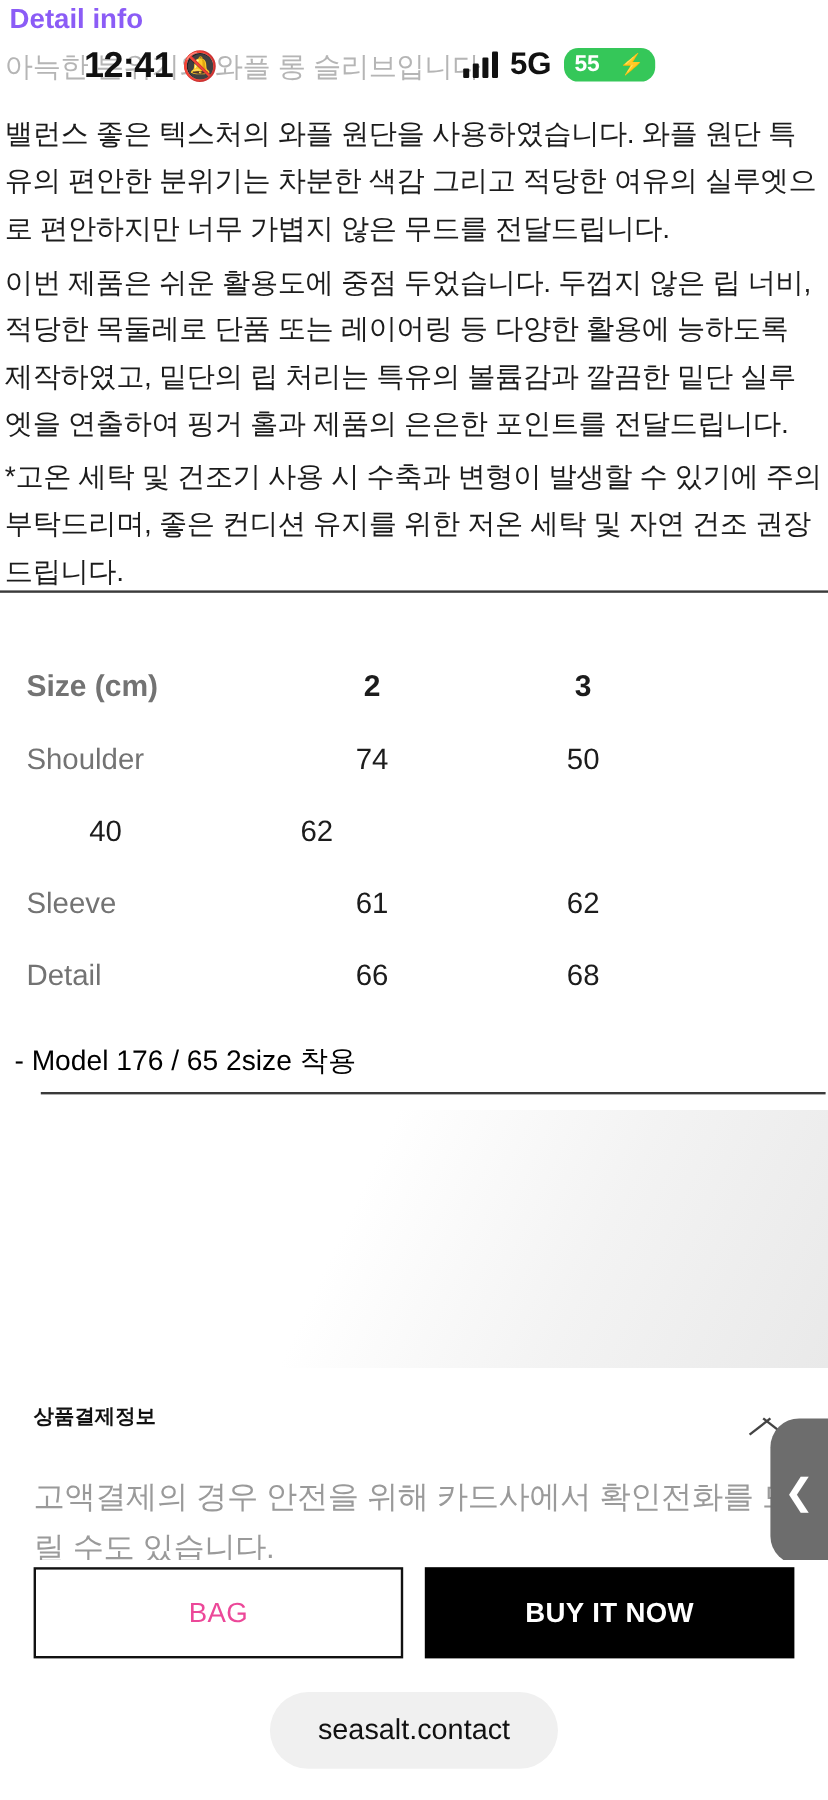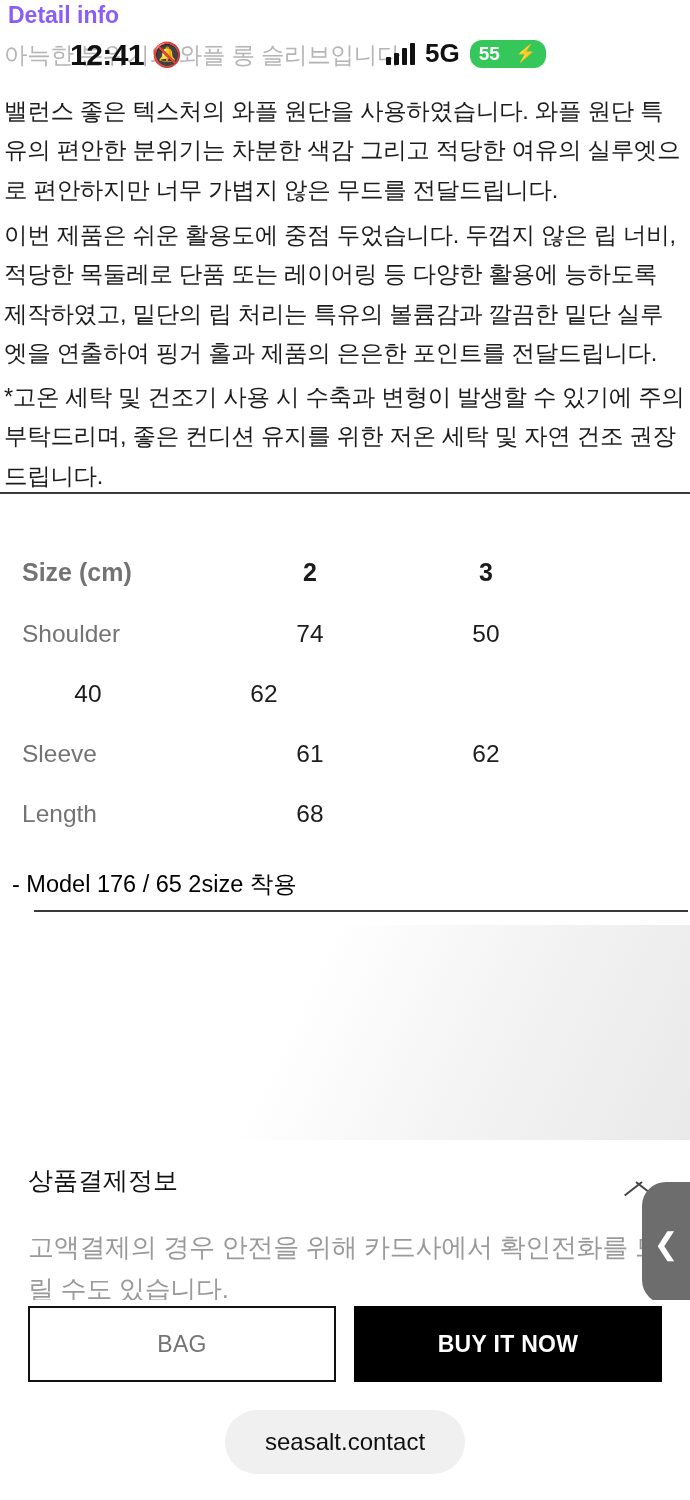--- a/index.html
+++ b/index.html
@@ -183,22 +183,22 @@
     width: 690px;
   }
   .acc-head {
     display: flex;
     align-items: center;
     justify-content: space-between;
     padding: 0 34px 0 28px;
     height: 64px;
   }
   .acc-title {
-    font-size: 25px;
-    font-weight: normal;
+    font-size: 17px;
+    font-weight: bold;
     color: #111;
   }
   .chev-up {
     width: 34px; height: 22px;
     position: relative;
   }
   .chev-up::before, .chev-up::after {
     content: "";
     position: absolute;
     top: 12px;
@@ -251,21 +251,21 @@
     display: flex;
     align-items: center;
     justify-content: center;
     font-size: 23px;
     letter-spacing: 0.3px;
   }
   .btn-bag {
     width: 308px;
     border: 2px solid #111;
     background: #fff;
-    color: #737373;
+    color: #ec4899;
   }
   .btn-buy {
     width: 308px;
     background: #000;
     color: #fff;
     font-weight: 600;
   }
   .pill {
     position: absolute;
     left: 50%;
@@ -309,21 +309,22 @@
       <div class="st-row">
         <div class="c1">40</div>
         <div class="c2">62</div>
       </div>
       <div class="st-row">
         <div class="c0">Sleeve</div>
         <div class="c1">61</div>
         <div class="c2">62</div>
       </div>
       <div class="st-row">
-        <div class="c0">Length</div>
+        <div class="c0">Detail</div>
+        <div class="c1">66</div>
         <div class="c2">68</div>
       </div>
     </div>
   </div>
 
   <div class="model-note">- Model 176 / 65 2size 착용</div>
 
   <div class="rule rule-bottom"></div>
 
   <div class="img-block"></div>

